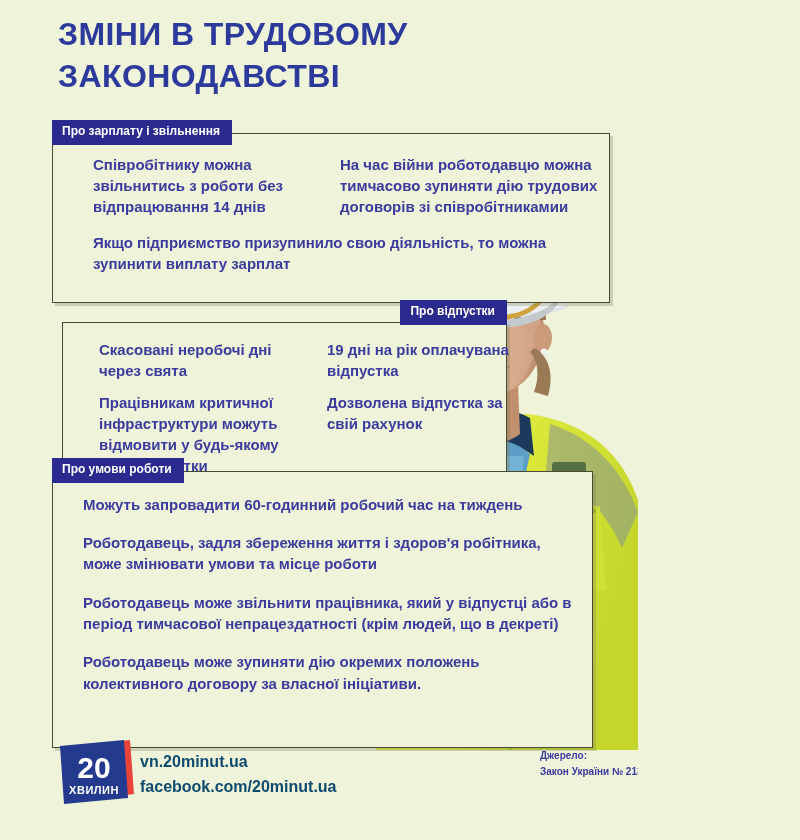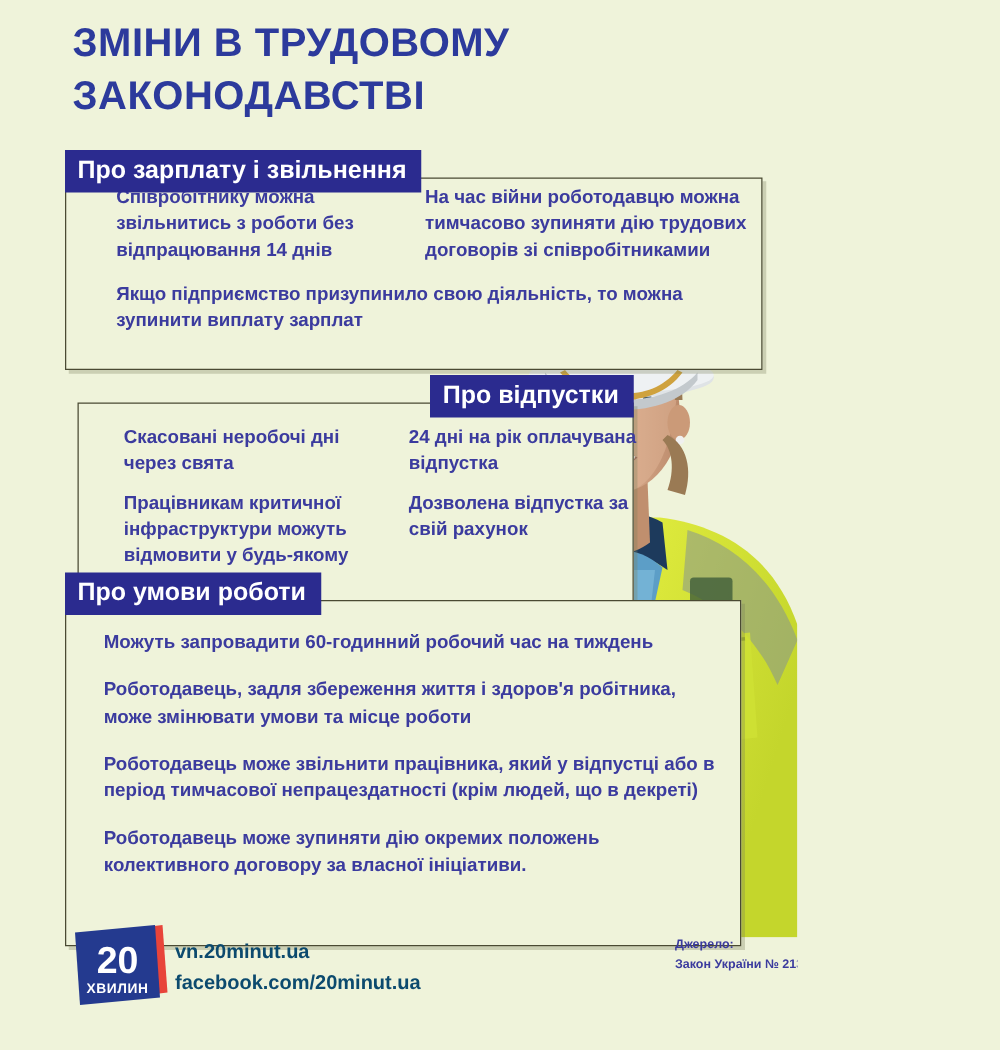--- a/index.html
+++ b/index.html
@@ -23,37 +23,37 @@
   .title{
     position:absolute;left:58px;top:14px;width:520px;
     color:#2c3a9c;font-size:32px;font-weight:bold;line-height:1.3;
     letter-spacing:0.4px;z-index:4;
   }
 
   
   .card{position:absolute;z-index:3;}
   .card .tab{
     display:inline-block;background:#2b2b8f;color:#ffffff;
-    font-size:20px;font-weight:bold;padding:5px 12px 6px 10px;
+    font-size:12px;font-weight:bold;padding:5px 12px 6px 10px;
     line-height:1.15;position:relative;z-index:5;white-space:nowrap;
   }
   .card .body{
     border:1.5px solid #4a4a33;background:#eff3da;
     box-shadow:3px 3px 0 rgba(120,125,90,.30);
     position:relative;
   }
   .card .body.pull{margin-top:-12px;}
 
   .txt{color:#3b3b9e;font-size:15px;font-weight:bold;line-height:1.42;}
   .txt p{margin:0 0 14px 0;}
   .txt p:last-child{margin-bottom:0;}
 
   
   #card1{left:52px;top:120px;width:558px;}
-  #card1 .body{padding:4px 16px 18px 40px;min-height:130px;}
+  #card1 .body{padding:20px 16px 18px 40px;min-height:130px;}
   #card1 .cols{display:flex;gap:22px;}
   #card1 .cols .c1{width:225px;flex:none;}
   #card1 .cols .c2{width:258px;flex:none;}
   #card1 .below{margin-top:14px;}
 
   
   #card2{left:62px;top:300px;width:445px;}
   #card2 .tabwrap{height:34px;position:relative;}
   #card2 .tab{position:absolute;right:0;top:0;}
   #card2 .body{padding:16px 14px 18px 36px;min-height:118px;}
@@ -192,21 +192,21 @@
     <div class="tabwrap">
       <div class="tab">Про відпустки</div>
     </div>
     <div class="body pull">
       <div class="txt cols">
         <div class="c1">
           <p>Скасовані неробочі дні через свята</p>
           <p>Працівникам критичної інфраструктури можуть відмовити у будь-якому виді відпустки</p>
         </div>
         <div class="c2">
-          <p>24 дні на рік оплачувана відпустка</p>
+          <p>19 дні на рік оплачувана відпустка</p>
           <p>Дозволена відпустка за свій рахунок</p>
         </div>
       </div>
     </div>
   </div>
 
   <div class="card" id="card3">
     <div class="tab">Про умови роботи</div>
     <div class="body pull">
       <div class="txt">

